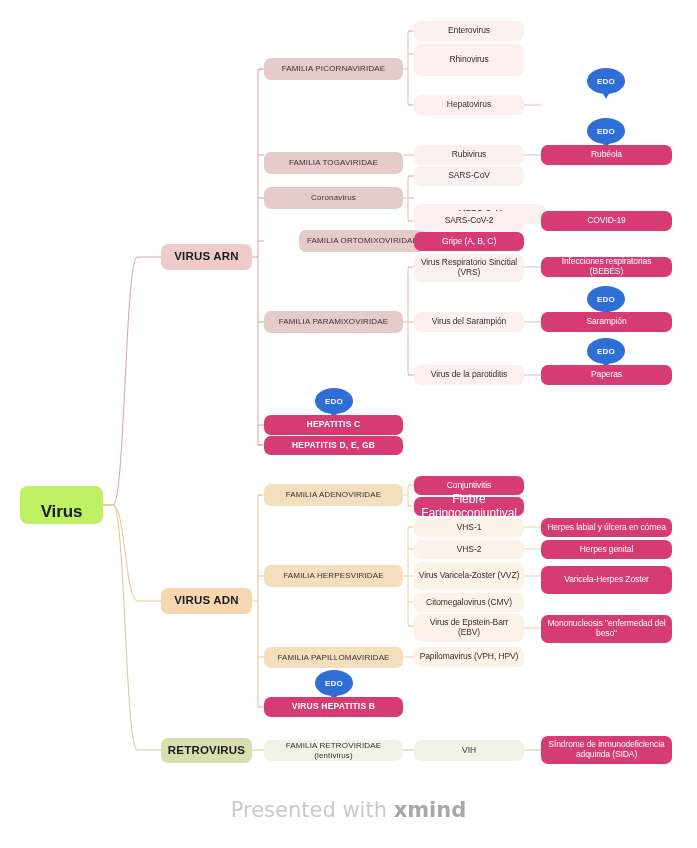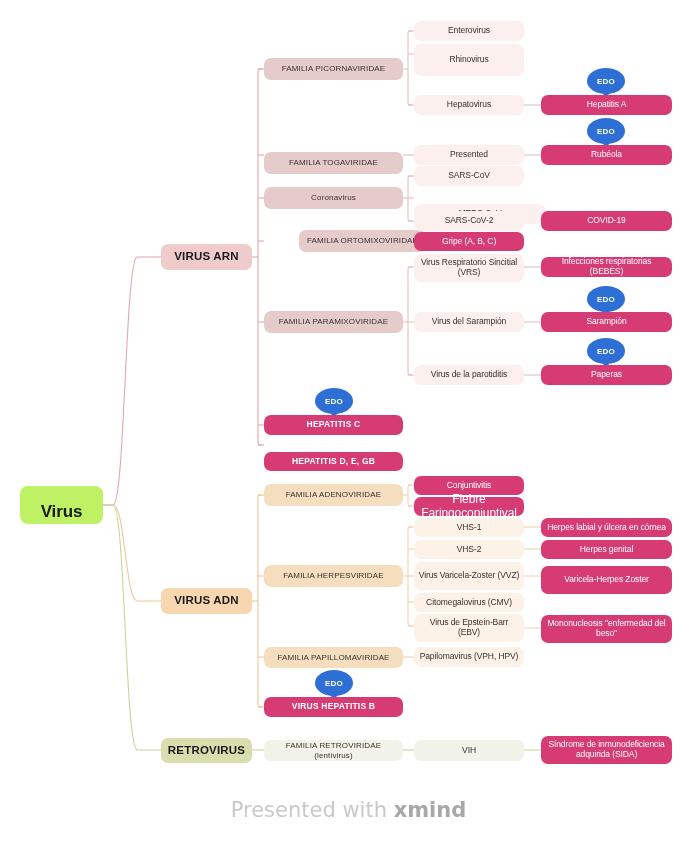--- a/index.html
+++ b/index.html
@@ -186,35 +186,35 @@
   <div class="node n-fam-arn" style="left:264px;top:311px;width:139px;height:22px;">
     <span>FAMILIA PARAMIXOVIRIDAE</span>
   </div>
 
   <div class="edo" style="left:315px;top:388px;">
     <span>EDO</span>
   </div>
   <div class="node n-dis-bold" style="left:264px;top:415px;width:139px;height:20px;">
     <span>HEPATITIS C</span>
   </div>
-  <div class="node n-dis-bold" style="left:264px;top:452px;width:139px;height:19px;">
+  <div class="node n-dis-bold" style="left:264px;top:436px;width:139px;height:19px;">
     <span>HEPATITIS D, E, GB</span>
   </div>
 
   <div class="node n-leaf-arn" style="left:414px;top:21px;width:110px;height:20px;">
     <span>Enterovirus</span>
   </div>
   <div class="node n-leaf-arn" style="left:414px;top:44px;width:110px;height:32px;">
     <span>Rhinovirus</span>
   </div>
   <div class="node n-leaf-arn" style="left:414px;top:95px;width:110px;height:20px;">
     <span>Hepatovirus</span>
   </div>
   <div class="node n-leaf-arn" style="left:414px;top:145px;width:110px;height:20px;">
-    <span>Presented</span>
+    <span>Rubivirus</span>
   </div>
   <div class="node n-leaf-arn" style="left:414px;top:166px;width:110px;height:20px;">
     <span>SARS-CoV</span>
   </div>
   <div class="node n-leaf-arn" style="left:414px;top:204px;width:132px;height:20px;text-align:center;">
     <span>MERS-CoV</span>
   </div>
   <div class="node n-leaf-arn" style="left:414px;top:211px;width:110px;height:20px;">
     <span>SARS-CoV-2</span>
   </div>
@@ -227,23 +227,20 @@
   <div class="node n-leaf-arn" style="left:414px;top:312px;width:110px;height:20px;">
     <span>Virus del Sarampión</span>
   </div>
   <div class="node n-leaf-arn" style="left:414px;top:365px;width:110px;height:20px;">
     <span>Virus de la parotiditis</span>
   </div>
 
   <div class="edo" style="left:587px;top:68px;">
     <span>EDO</span>
   </div>
-  <div class="node n-dis" style="left:541px;top:95px;width:131px;height:20px;">
-    <span>Hepatitis A</span>
-  </div>
 
   <div class="edo" style="left:587px;top:118px;">
     <span>EDO</span>
   </div>
   <div class="node n-dis" style="left:541px;top:145px;width:131px;height:20px;">
     <span>Rubéola</span>
   </div>
 
   <div class="node n-dis" style="left:541px;top:211px;width:131px;height:20px;">
     <span>COVID-19</span>

